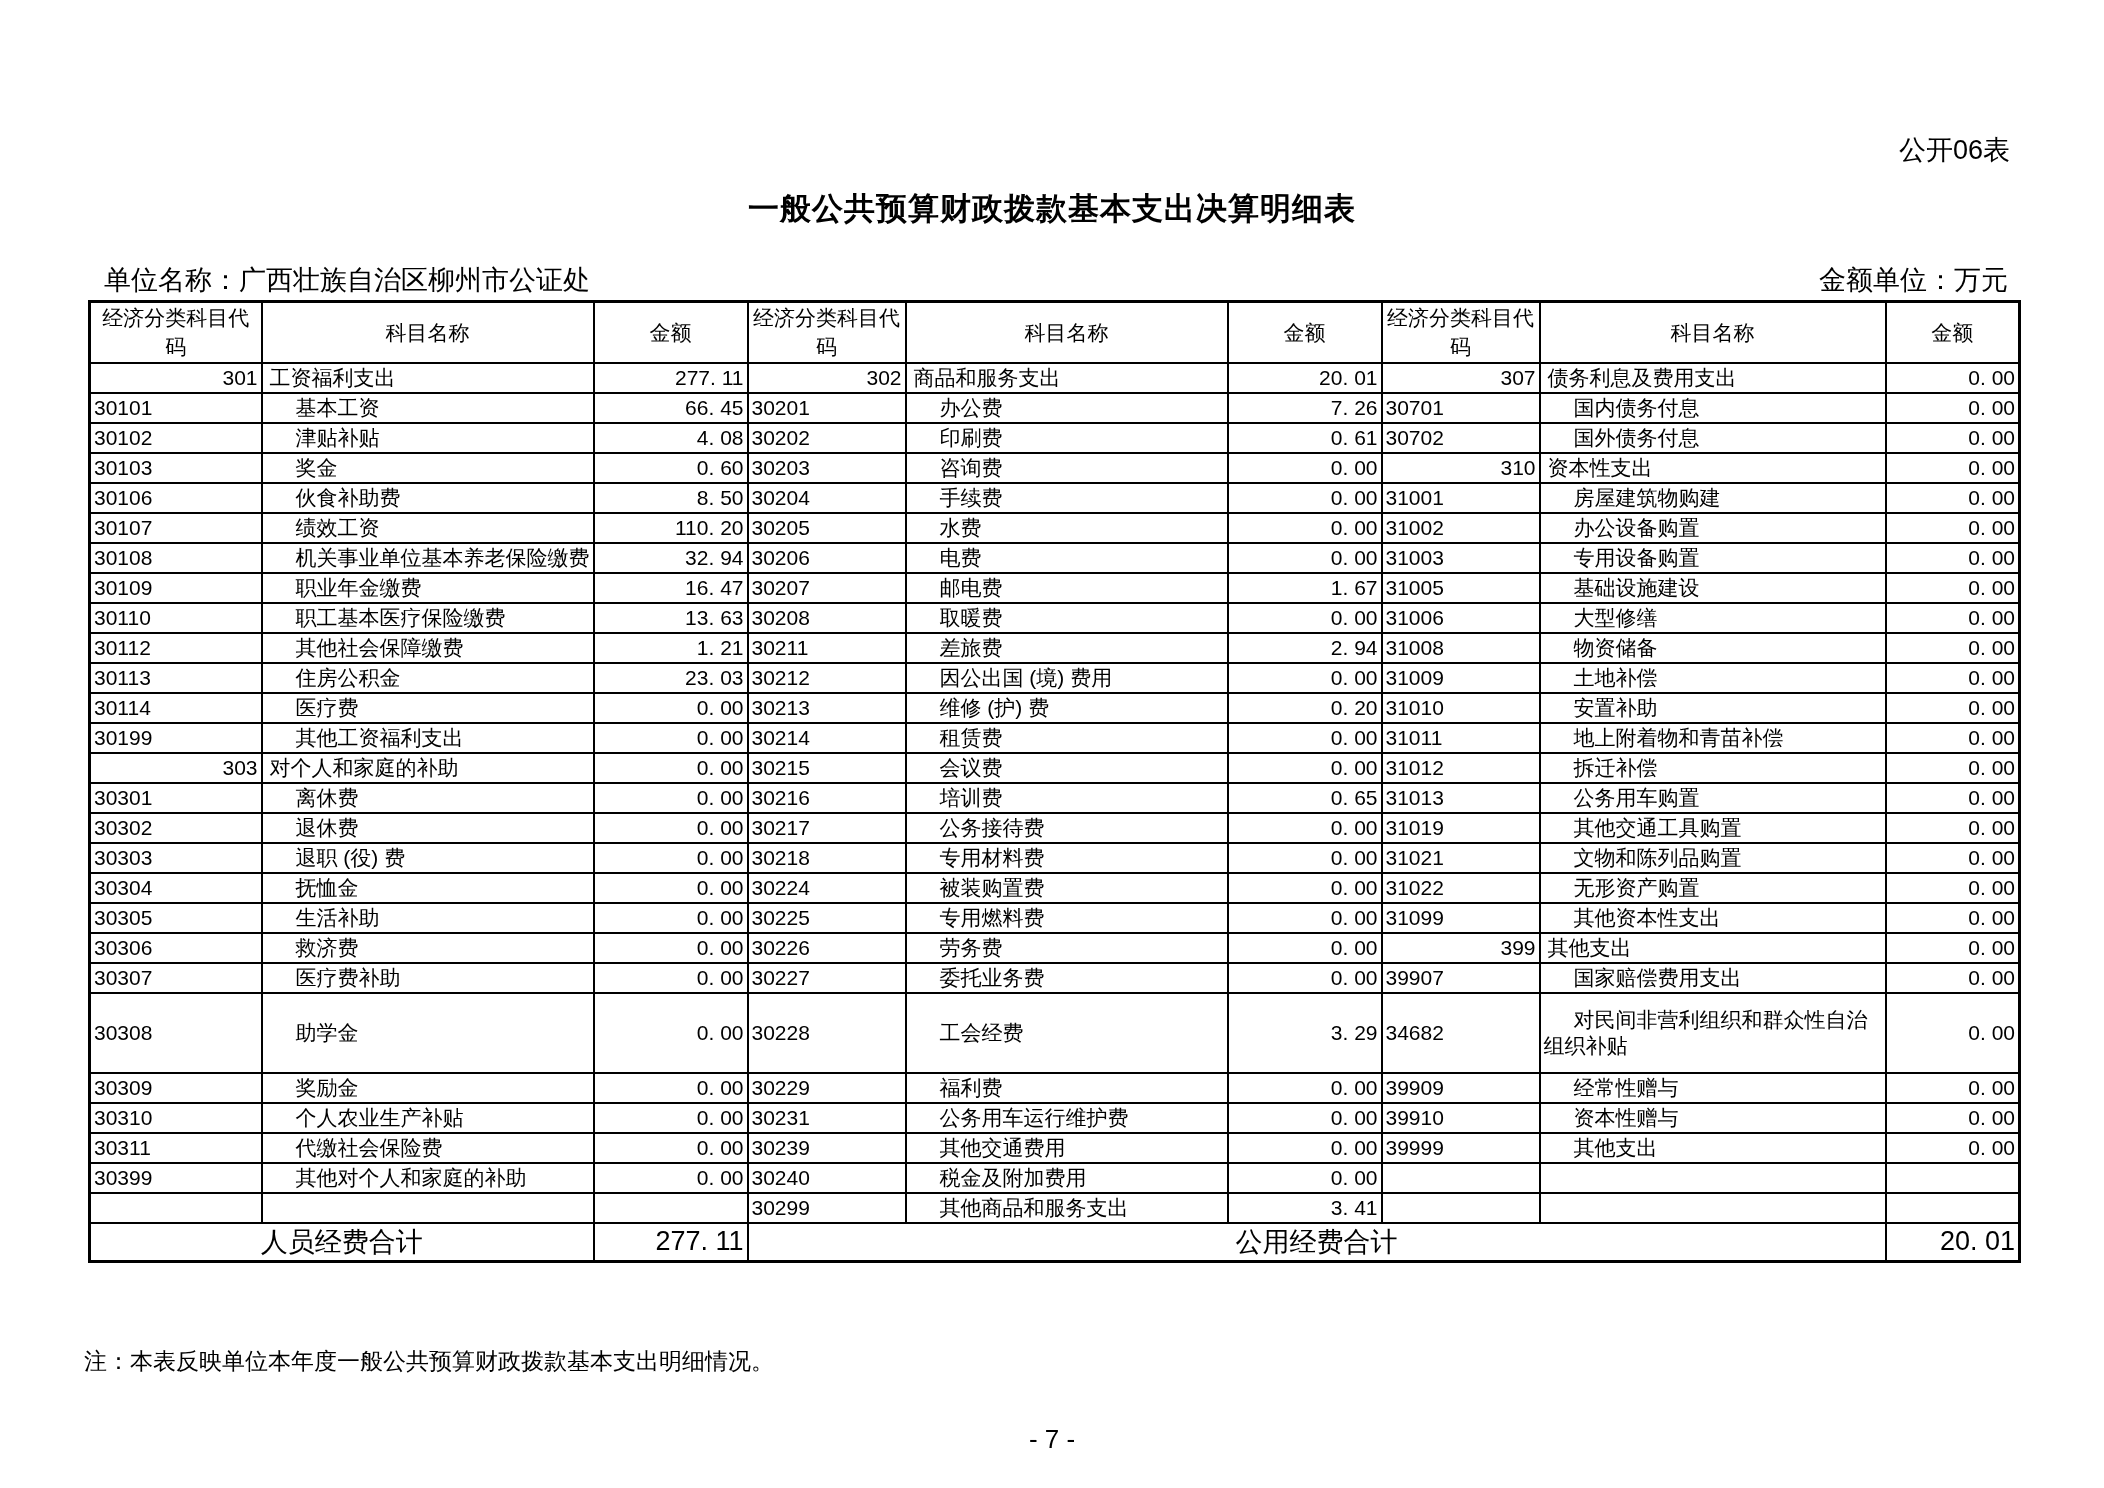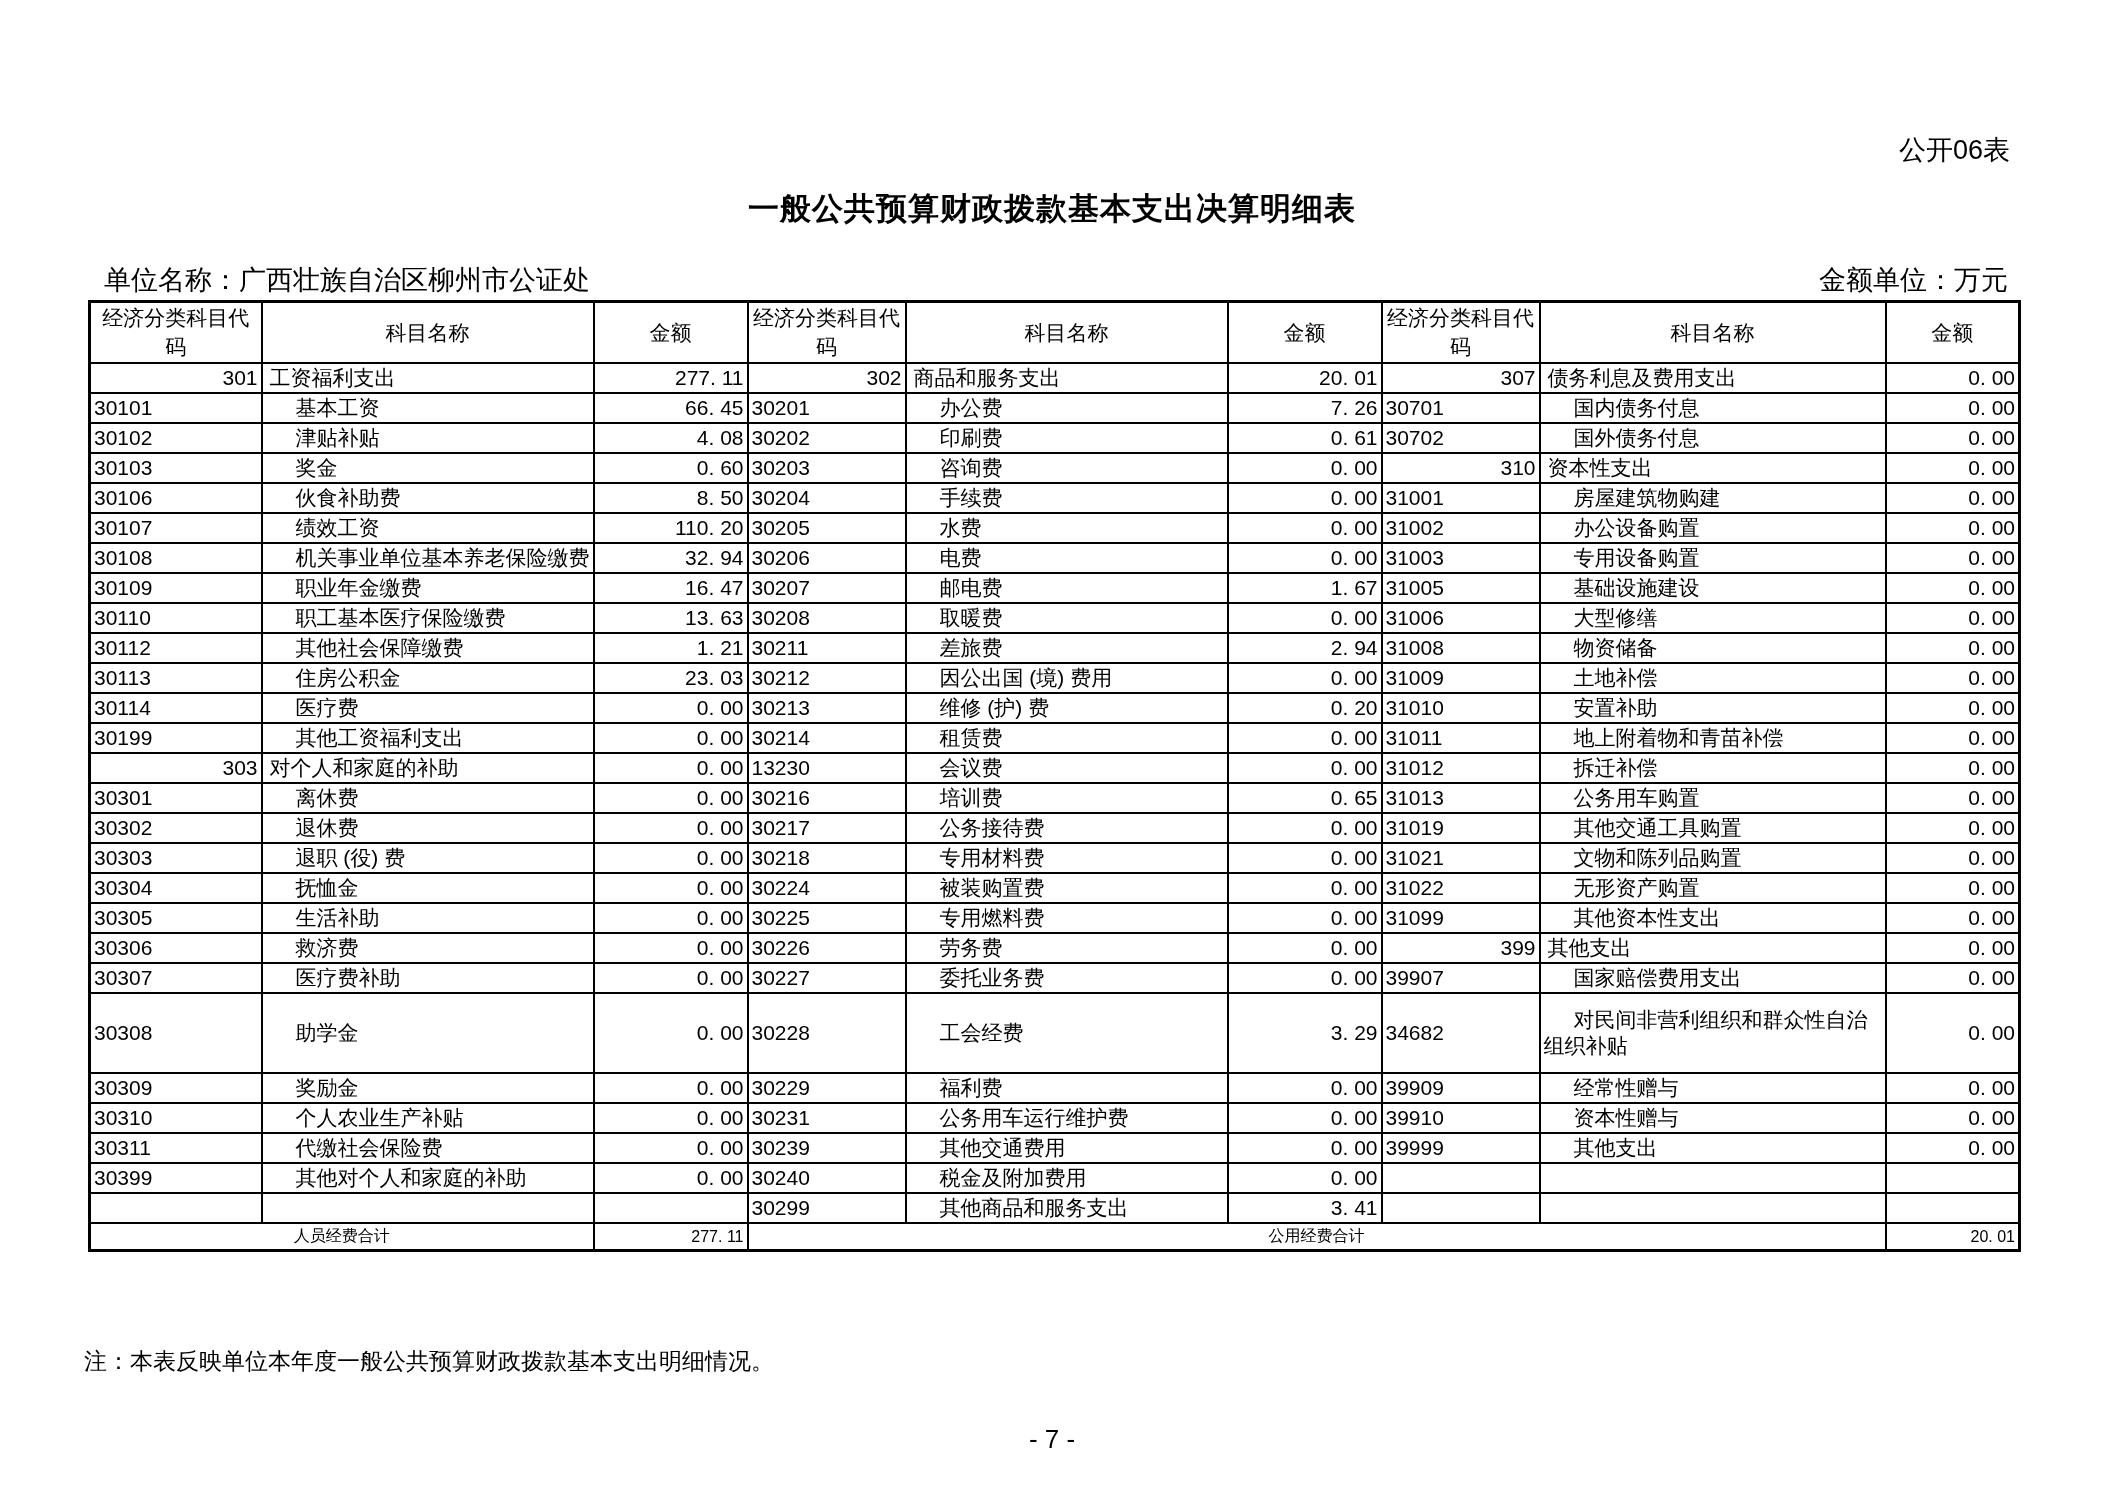--- a/index.html
+++ b/index.html
@@ -26,21 +26,21 @@
     line-height:1.4;padding:0 4px;
   }
   thead th{border-bottom:3px solid #000;}
   tbody td{height:30px;font-size:21px;}
   td.code{text-align:left;padding-left:44px;}
   td.code.top{padding-left:9px;text-align:right;}
   td.name{text-align:left;padding-left:4px;text-indent:30px;line-height:1.25;}
   td.name.top{text-indent:4px;}
   td.amt{text-align:right;padding-right:3px;white-space:nowrap;}
   tr.tall td{height:80px;}
-  tfoot td{height:28px;font-size:16px;border-top:3px solid #000;}
+  tfoot td{height:28px;font-size:27px;border-top:3px solid #000;}
   tfoot td.flabel{text-align:center;}
   .note{position:absolute;top:1346px;left:84px;font-size:23px;}
   .page-number{position:absolute;top:1424px;left:0;width:100%;
     text-align:center;font-size:26px;}
 </style>
 </head>
 <body>
 
 <div class="page">
 
@@ -219,21 +219,21 @@
           <td class="name">租赁费</td>
           <td class="amt">0. 00</td>
           <td class="code">31011</td>
           <td class="name">地上附着物和青苗补偿</td>
           <td class="amt">0. 00</td>
         </tr>
         <tr>
           <td class="code top">303</td>
           <td class="name top">对个人和家庭的补助</td>
           <td class="amt">0. 00</td>
-          <td class="code">13230</td>
+          <td class="code">30215</td>
           <td class="name">会议费</td>
           <td class="amt">0. 00</td>
           <td class="code">31012</td>
           <td class="name">拆迁补偿</td>
           <td class="amt">0. 00</td>
         </tr>
         <tr>
           <td class="code">30301</td>
           <td class="name">离休费</td>
           <td class="amt">0. 00</td>

